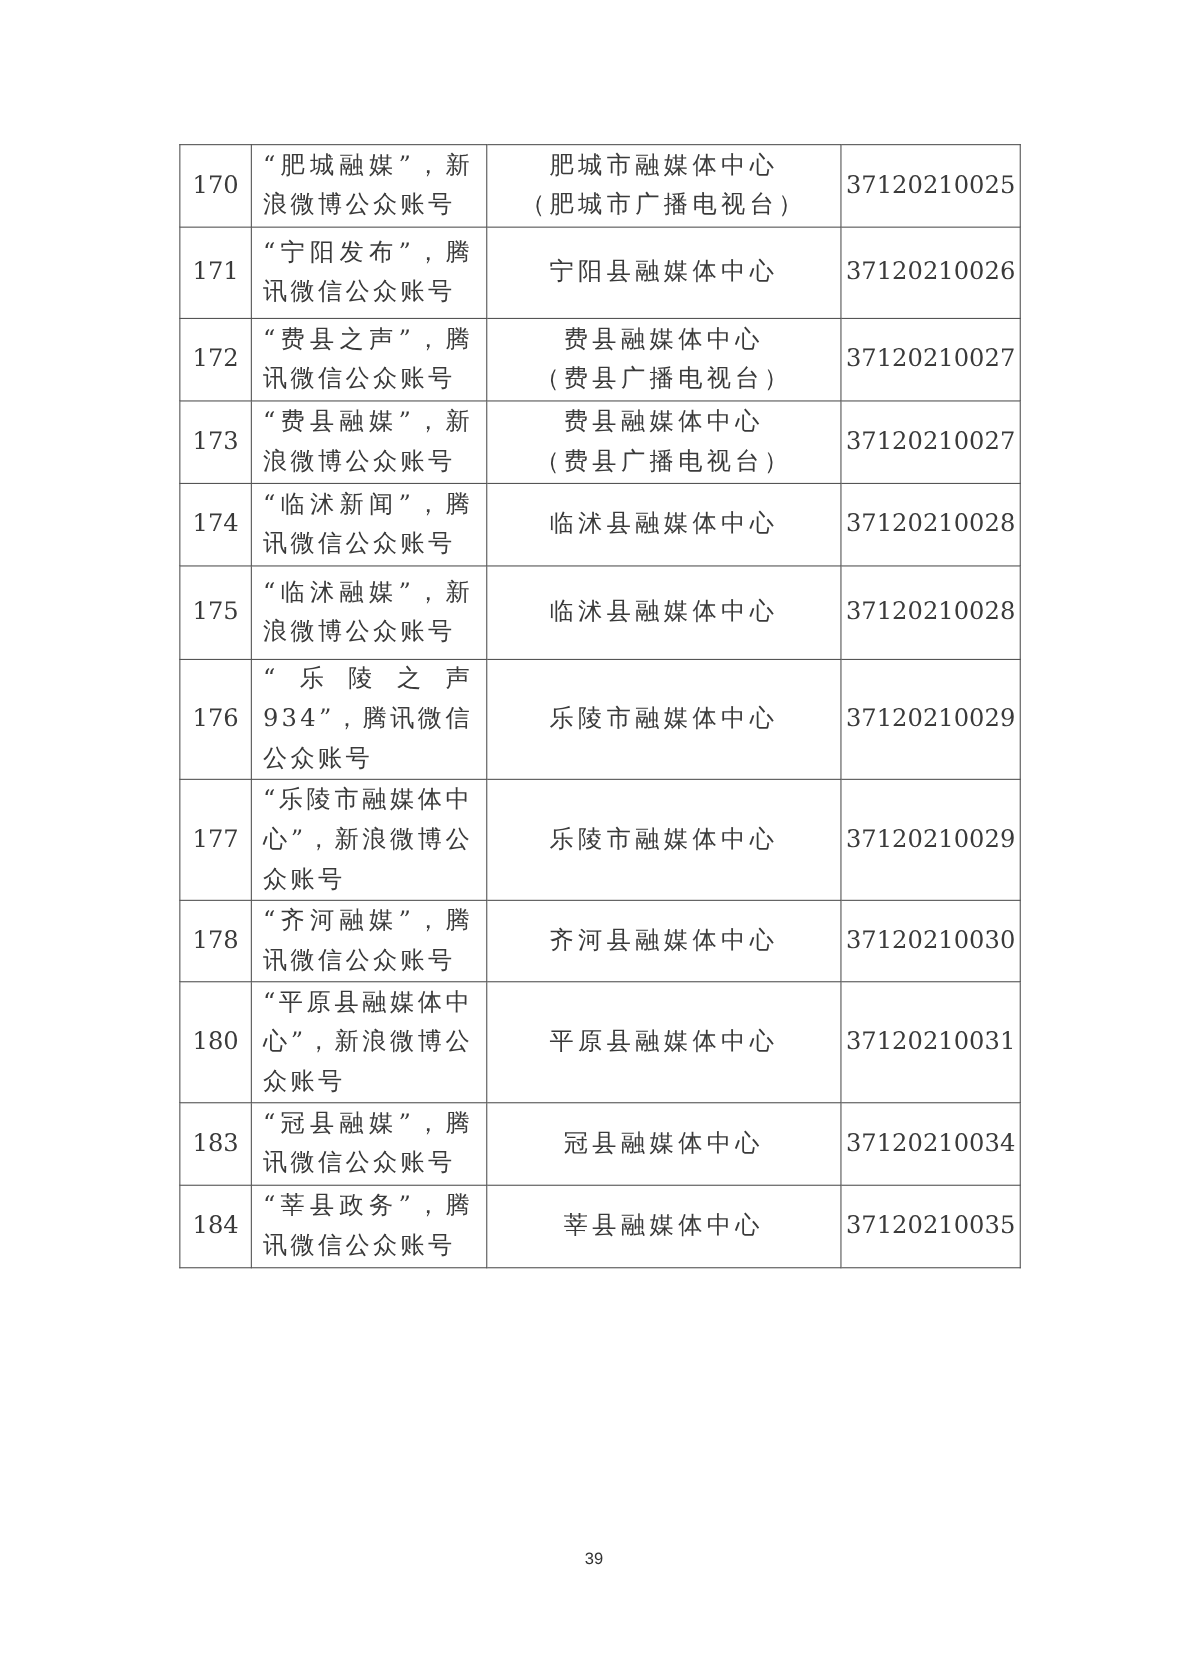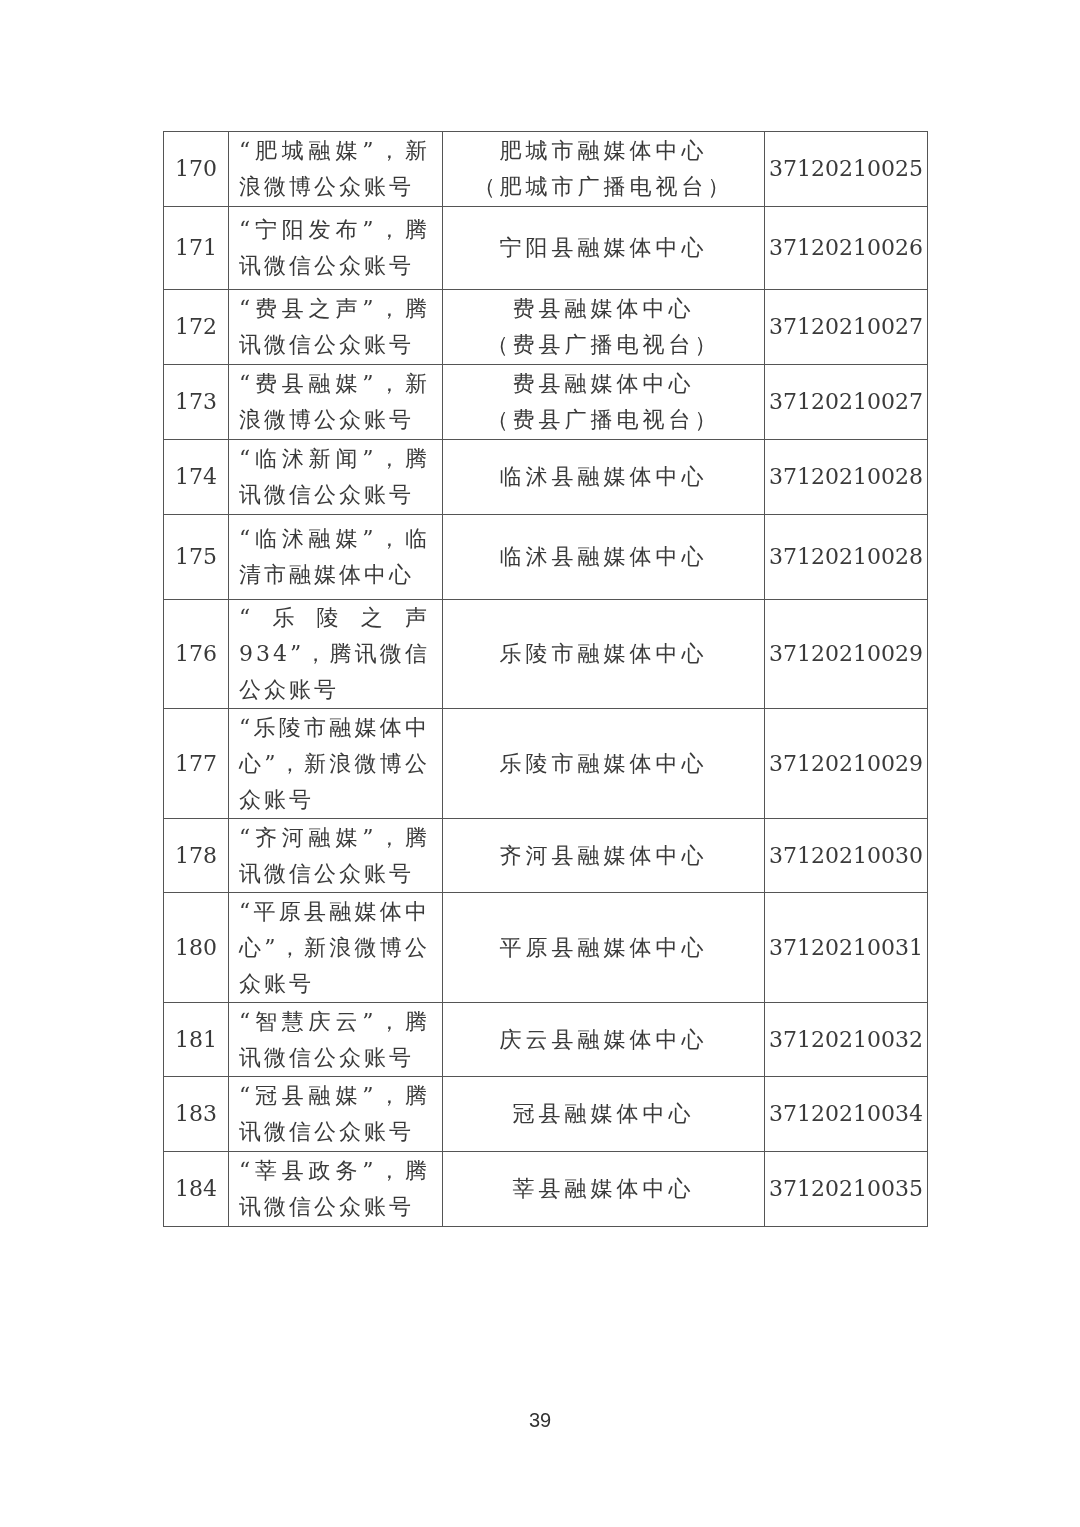--- a/index.html
+++ b/index.html
@@ -12,21 +12,21 @@
                  font-size: 22px; line-height: 36px; color: #3a3a3a; }
   col.c-no { width: 65px; }
   col.c-name { width: 214px; }
   col.c-org { width: 322px; }
   col.c-code { width: 163px; }
   td.no { text-align: center; letter-spacing: 0px; }
   td.name { text-align: justify; padding: 0 12px 0 10px !important; letter-spacing: 3px; }
   td.org { text-align: center; letter-spacing: 4px; }
   td.code { text-align: center; letter-spacing: 0px; }
   .pagenum { position: absolute; left: 0; width: 1080px; top: 1409px; text-align: center;
-             font-family: "Liberation Sans", "DejaVu Sans", sans-serif; font-size: 20px; color: #333333; }
+             font-family: "Liberation Sans", "DejaVu Sans", sans-serif; font-size: 15px; color: #333333; }
   .line { display: block; }
 </style>
 </head>
 <body>
 
 <div class="page">
   <table class="reg">
     <colgroup>
       <col class="c-no">
         <col class="c-name">
@@ -72,21 +72,21 @@
         <tr style="height: 75px;">
           <td class="no">174</td>
           <td class="name">“临沭新闻”，腾讯微信公众账号</td>
           <td class="org">
             <span class="line">临沭县融媒体中心</span>
           </td>
           <td class="code">37120210028</td>
         </tr>
         <tr style="height: 85px;">
           <td class="no">175</td>
-          <td class="name">“临沭融媒”，临清市融媒体中心</td>
+          <td class="name">“临沭融媒”，新浪微博公众账号</td>
           <td class="org">
             <span class="line">临沭县融媒体中心</span>
           </td>
           <td class="code">37120210028</td>
         </tr>
         <tr style="height: 90px;">
           <td class="no">176</td>
           <td class="name">“乐陵之声934”，腾讯微信公众账号</td>
           <td class="org">
             <span class="line">乐陵市融媒体中心</span>
@@ -110,28 +110,20 @@
           <td class="code">37120210030</td>
         </tr>
         <tr style="height: 110px;">
           <td class="no">180</td>
           <td class="name">“平原县融媒体中心”，新浪微博公众账号</td>
           <td class="org">
             <span class="line">平原县融媒体中心</span>
           </td>
           <td class="code">37120210031</td>
         </tr>
-        <tr style="height: 74px;">
-          <td class="no">181</td>
-          <td class="name">“智慧庆云”，腾讯微信公众账号</td>
-          <td class="org">
-            <span class="line">庆云县融媒体中心</span>
-          </td>
-          <td class="code">37120210032</td>
-        </tr>
         <tr style="height: 75px;">
           <td class="no">183</td>
           <td class="name">“冠县融媒”，腾讯微信公众账号</td>
           <td class="org">
             <span class="line">冠县融媒体中心</span>
           </td>
           <td class="code">37120210034</td>
         </tr>
         <tr style="height: 75px;">
           <td class="no">184</td>

